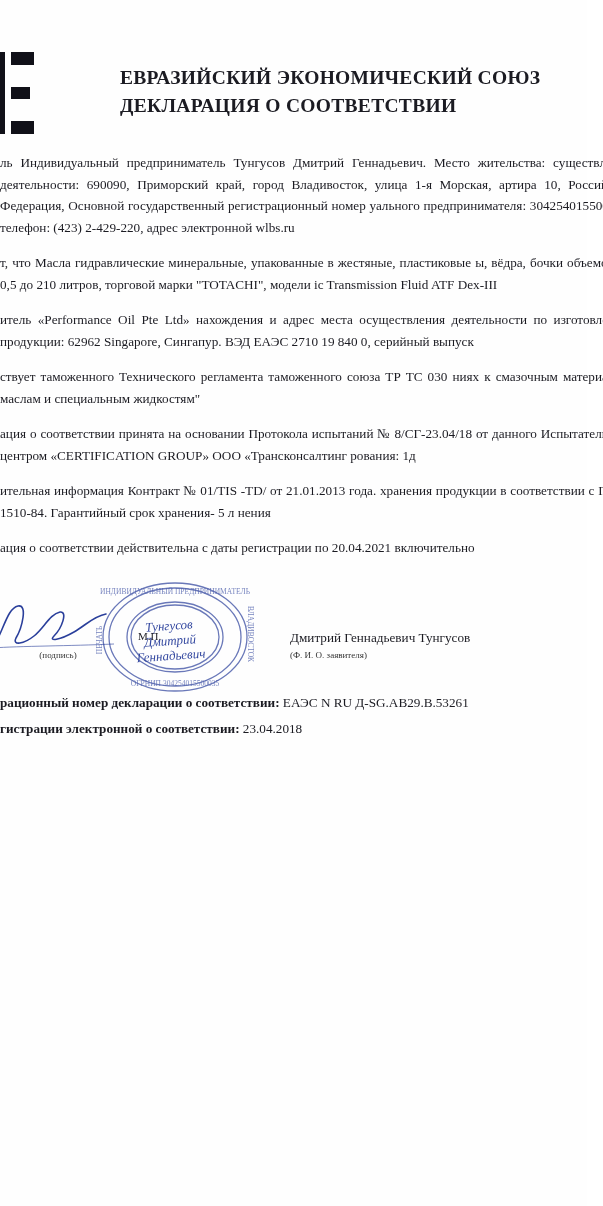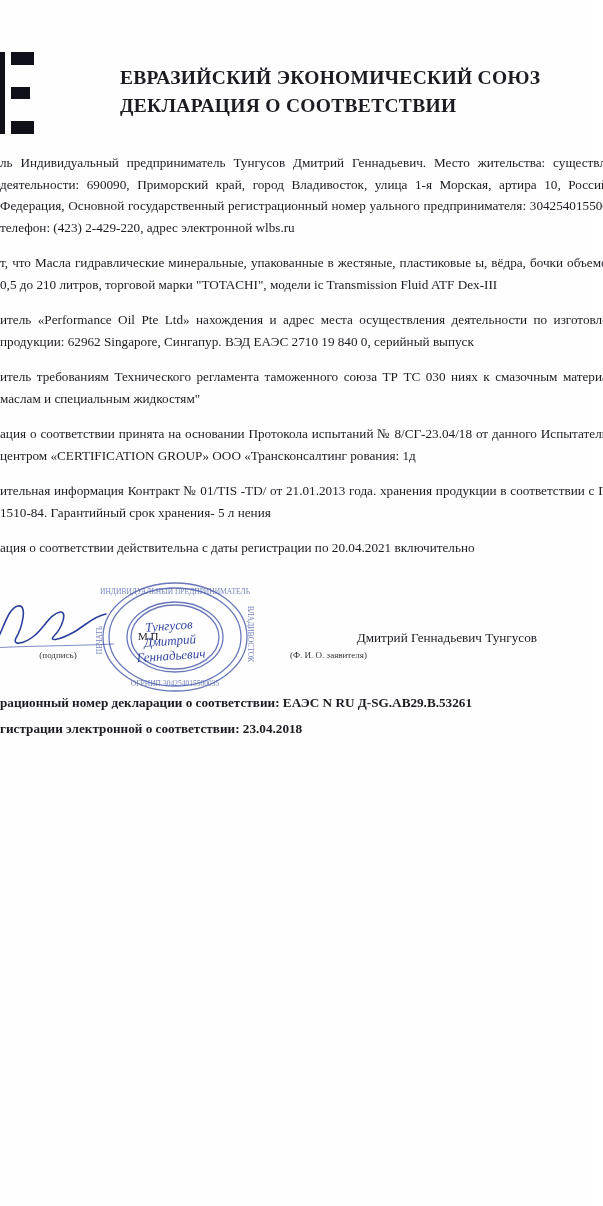--- a/index.html
+++ b/index.html
@@ -88,24 +88,24 @@
   .sig-caption {
     position: absolute;
     font-size: 9px;
     color: #333;
   }
   .sig-left-caption { left: 38px; top: 50px; width: 120px; text-align: center; }
   .sig-right-caption { left: 330px; top: 50px; width: 230px; text-align: left; }
 
   .sig-name {
     position: absolute;
-    left: 347px;
+    left: 330px;
     top: 30px;
     width: 230px;
-    text-align: right;
+    text-align: left;
     font-size: 13.2px;
   }
   .mp {
     position: absolute;
     left: 178px;
     top: 30px;
     font-size: 11px;
   }
 
   
@@ -147,21 +147,21 @@
     top: 690px;
     width: 680px;
   }
   .footer .fline {
     font-size: 13.2px;
     line-height: 26px;
     padding-left: 40px;
     font-weight: bold;
     white-space: nowrap;
   }
-  .footer .fline .reg { font-weight: bold; }
+  .footer .fline .reg { font-weight: normal; }
 </style>
 </head>
 <body>
 
 <div class="page">
 
   <div class="eac-mark">
     <div class="bar b1"></div>
     <div class="bar b2"></div>
     <div class="bar b3"></div>
@@ -184,21 +184,21 @@
       <span class="lbl">т, что</span>
       <span>Масла гидравлические минеральные, упакованные в жестяные, пластиковые ы, вёдра, бочки объемом от 0,5 до 210 литров, торговой марки "TOTACHI", модели ic Transmission Fluid ATF Dex-III</span>
     </div>
 
     <div class="para">
       <span class="lbl">итель</span>
       <span>«Performance Oil Pte Ltd» нахождения и адрес места осуществления деятельности по изготовлению продукции: 62962 Singapore, Сингапур. ВЭД ЕАЭС 2710 19 840 0, серийный выпуск</span>
     </div>
 
     <div class="para">
-      <span class="lbl">итель требованиям</span>
+      <span class="lbl">ствует таможенного</span>
       <span>Технического регламента таможенного союза ТР ТС 030 ниях к смазочным материалам, маслам и специальным жидкостям"</span>
     </div>
 
     <div class="para">
       <span class="lbl">ация о соответствии принята на основании</span>
       <span>Протокола испытаний № 8/СГ-23.04/18 от данного Испытательным центром «CERTIFICATION GROUP» ООО «Трансконсалтинг рования: 1д</span>
     </div>
 
     <div class="para">
       <span class="lbl">ительная информация</span>

